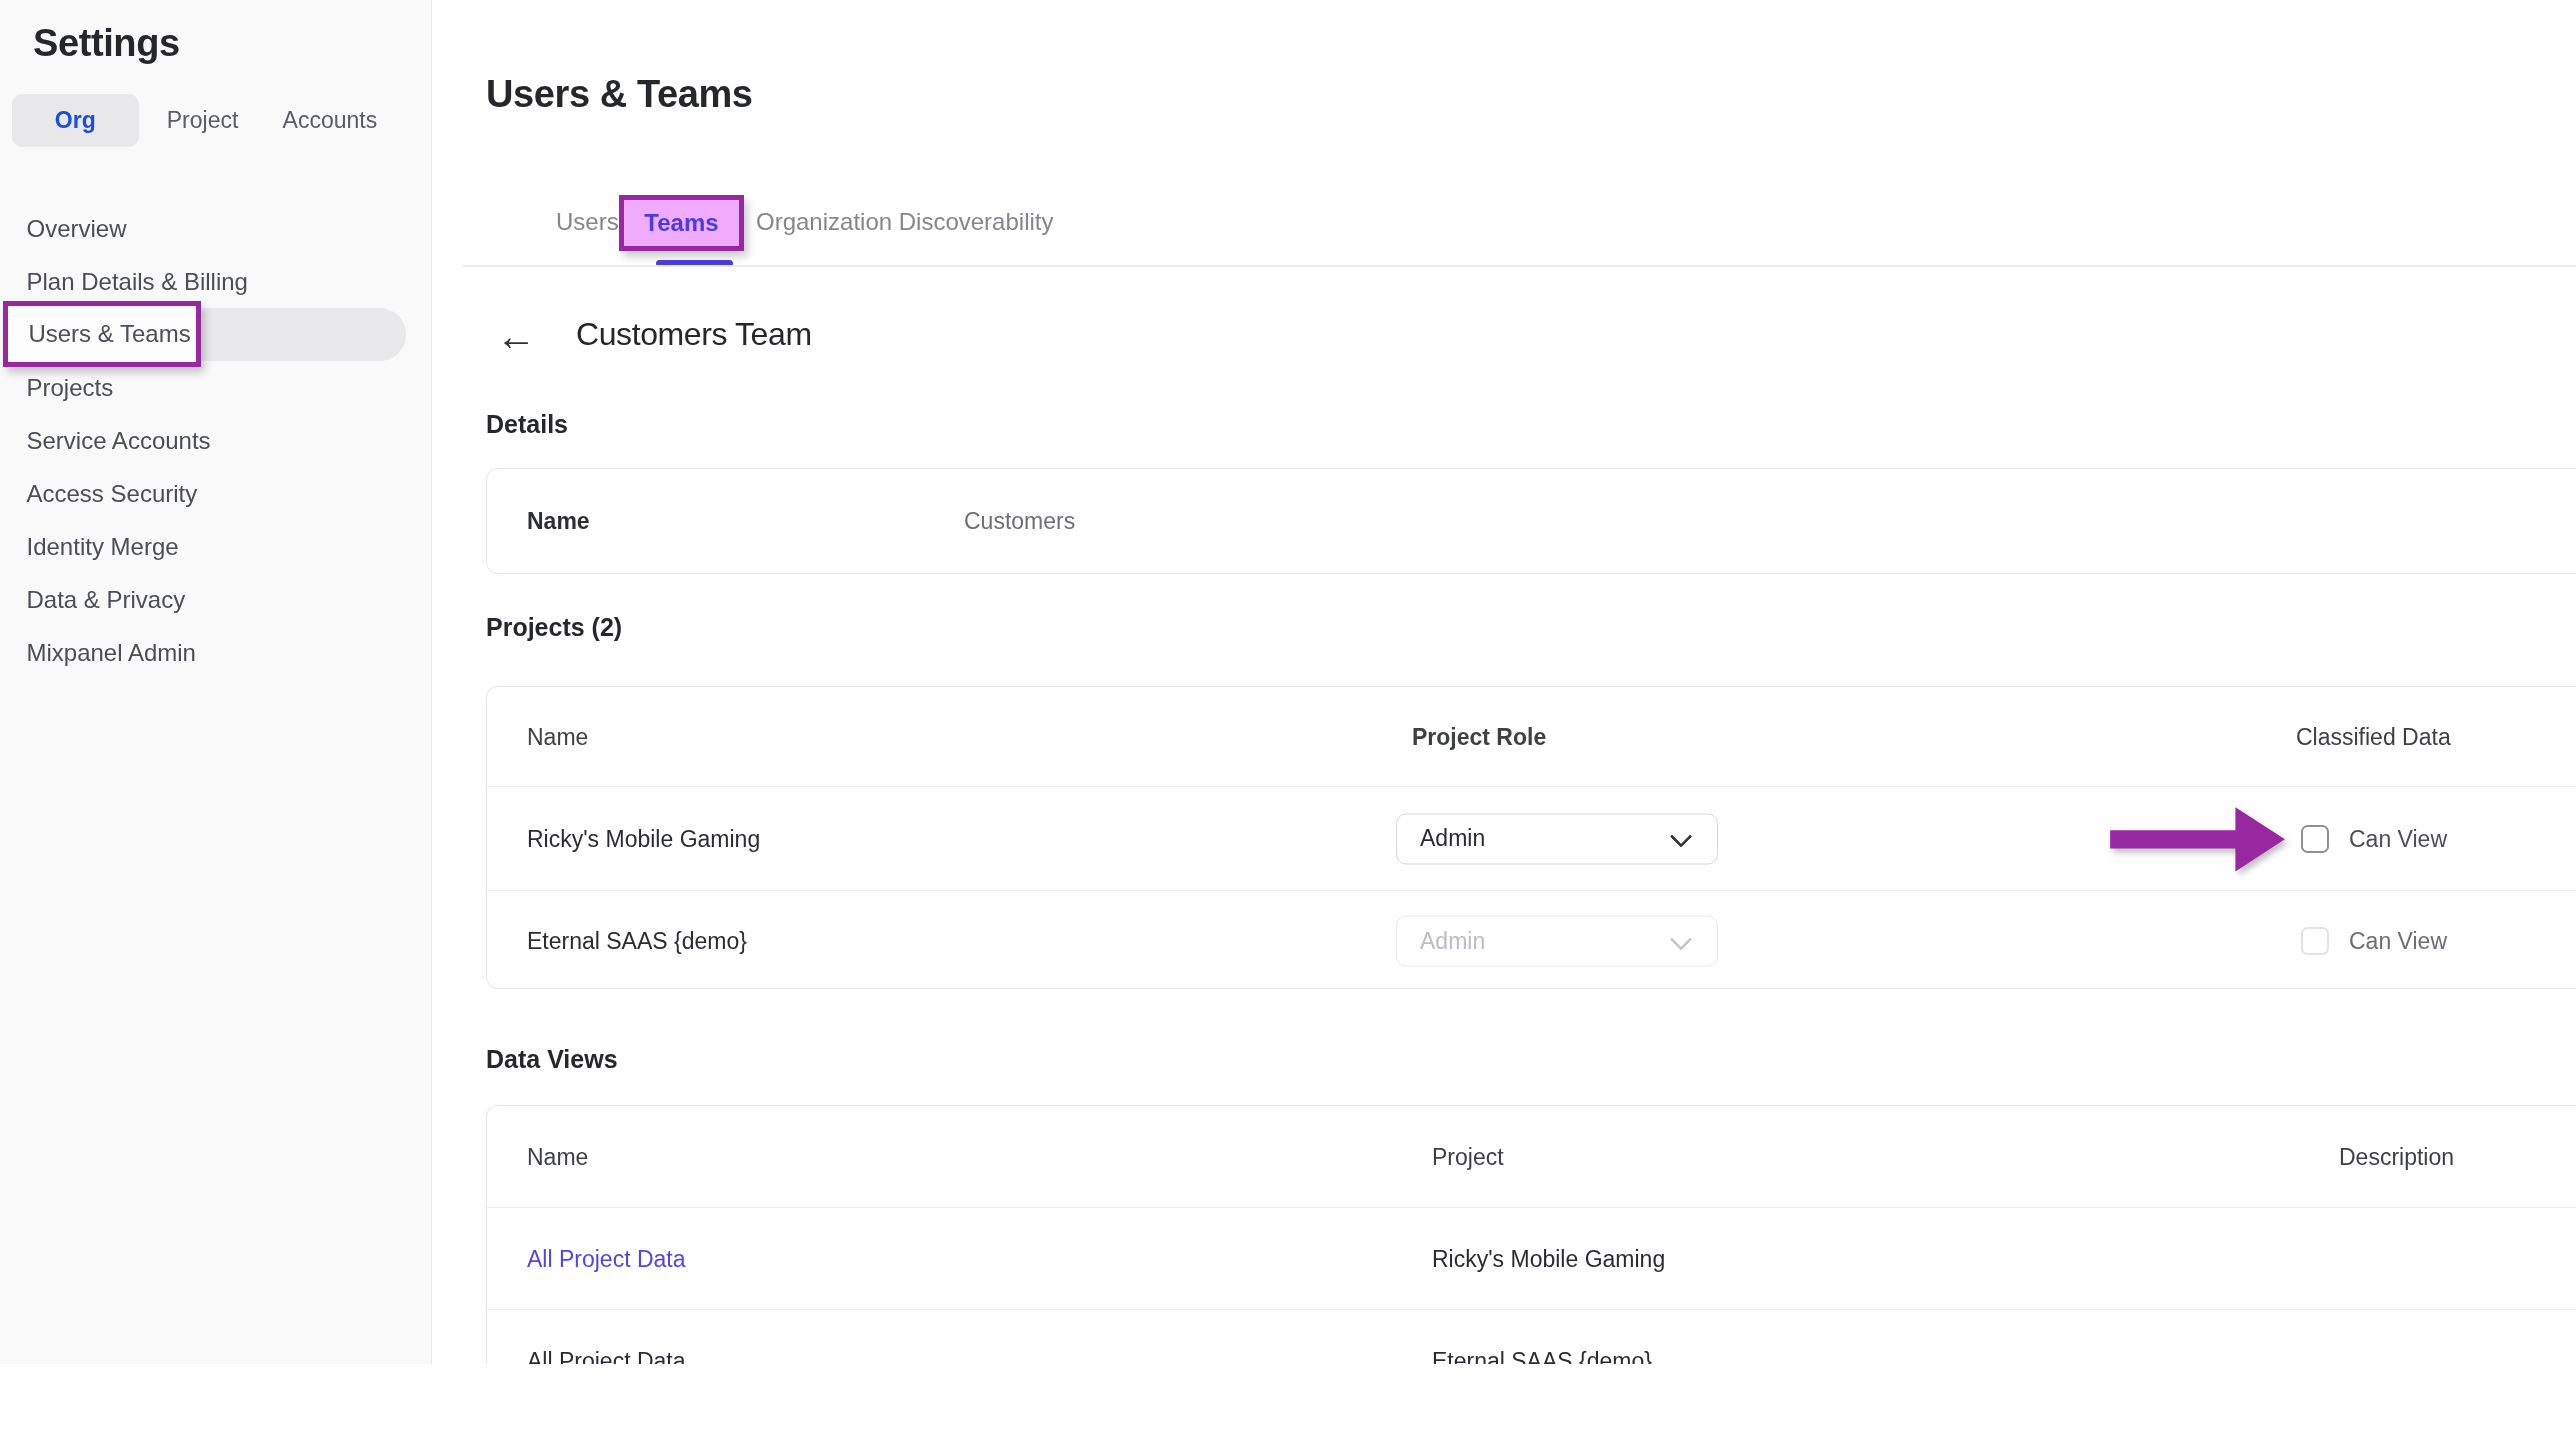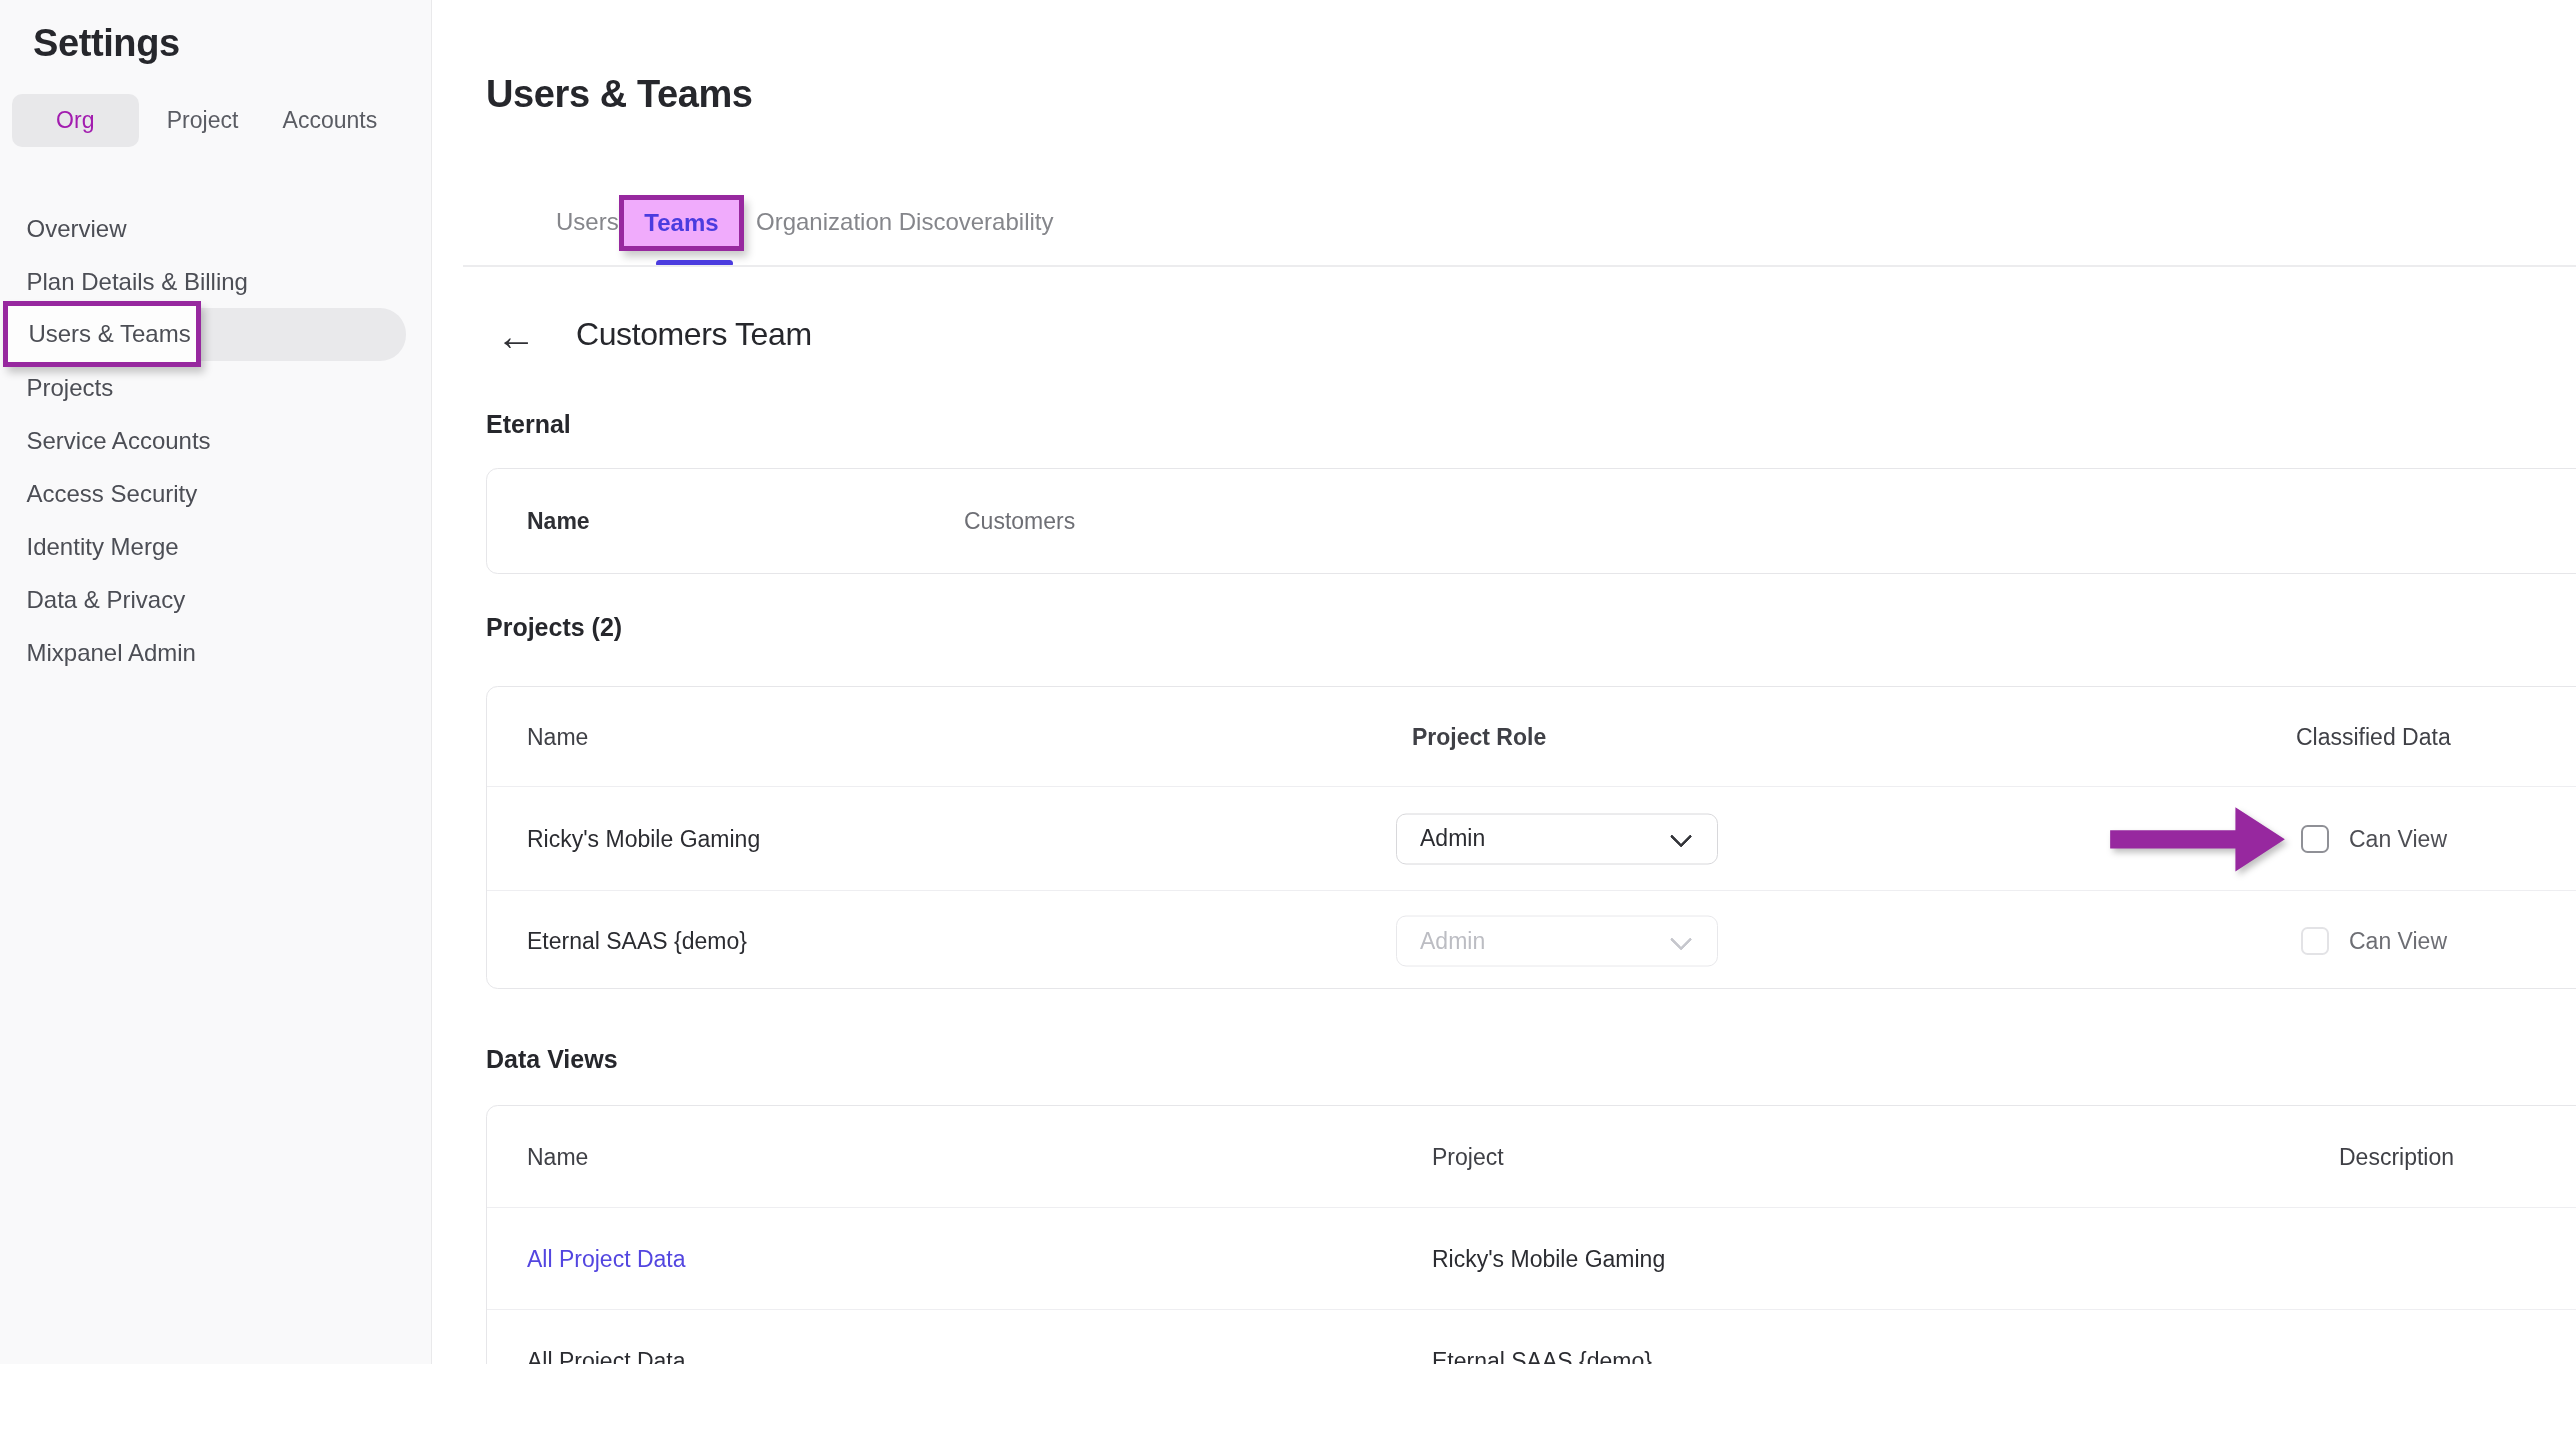--- a/index.html
+++ b/index.html
@@ -5,21 +5,21 @@
   html,body{margin:0;padding:0;background:#ffffff;}
   #screen{
     position:relative;width:2576px;height:1364px;overflow:hidden;background:#ffffff;
     font-family:"Liberation Sans", sans-serif;color:#2b2c31;
   }
   
   .sidebar{position:absolute;left:0;top:0;width:432px;height:1445px;background:#f9f9fa;border-right:1.7px solid #e9e9eb;box-sizing:border-box;}
   .settings-title{position:absolute;left:33px;top:21.5px;font-size:38px;font-weight:700;color:#26272c;letter-spacing:-0.4px;}
   .seg-control{position:absolute;left:11.6px;top:94px;width:382px;height:53px;display:flex;}
   .seg-btn{flex:1;display:flex;align-items:center;justify-content:center;font-size:23px;color:#5a5c63;border-radius:10px;cursor:pointer;}
-  .seg-btn.active{background:#e8e8ea;color:#a21caf;font-weight:400;}
+  .seg-btn.active{background:#e8e8ea;color:#1d4ed8;font-weight:700;}
   .nav{position:absolute;left:0;top:202px;width:432px;}
   .nav-item{position:relative;height:53px;display:flex;align-items:center;padding-left:26.5px;font-size:24px;color:#4c4e55;box-sizing:border-box;cursor:pointer;}
   .nav-item.active{background:#e9e9eb;border-radius:26px;margin-left:15px;margin-right:26.5px;padding-left:11.6px;}
   .ann-box-side{
     position:absolute;left:-11.6px;top:-7.4px;width:198px;height:66px;box-sizing:border-box;
     border:5.8px solid #97289f;background:#fdfdfd;display:flex;align-items:center;padding-left:20px;
     box-shadow:4.1px 5.8px 8.3px rgba(0,0,0,0.22);color:#4c4e55;
   }
   
   .page-title{position:absolute;left:486px;top:73px;font-size:38px;font-weight:700;color:#26272c;letter-spacing:-0.4px;}
@@ -126,21 +126,21 @@
   <div class="ann-box-tab">
     <span class="tab-active-label">Teams</span>
   </div>
   <div class="tab tab-orgdisc">Organization Discoverability</div>
   <div class="tab-underline"></div>
   <div class="tabs-divider"></div>
 
   <div class="back-btn">←</div>
   <div class="team-title">Customers Team</div>
 
-  <div class="section-heading h-details">Eternal</div>
+  <div class="section-heading h-details">Details</div>
   <div class="card card-details">
     <div class="cell cell-label" style="left:40px;">Name</div>
     <div class="cell cell-value" style="left:477px;">Customers</div>
   </div>
 
   <div class="section-heading h-projects">Projects (2)</div>
   <div class="card card-projects">
     <div class="trow" style="top:0;height:99px;">
       <div class="cell cell-header" style="left:40px;">Name</div>
       <div class="cell cell-header" style="left:925px;font-weight:bold;">Project Role</div>

